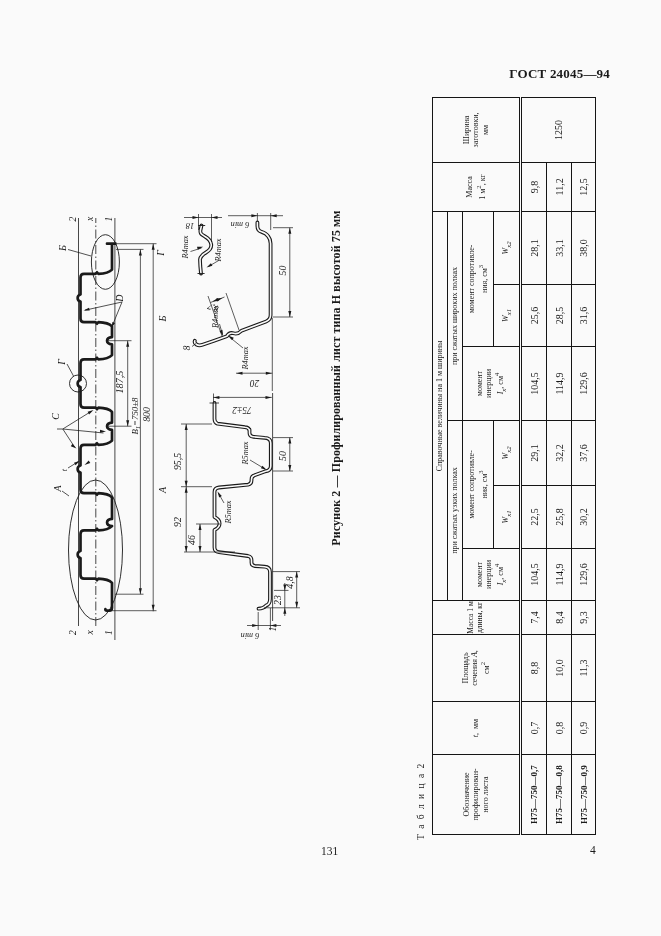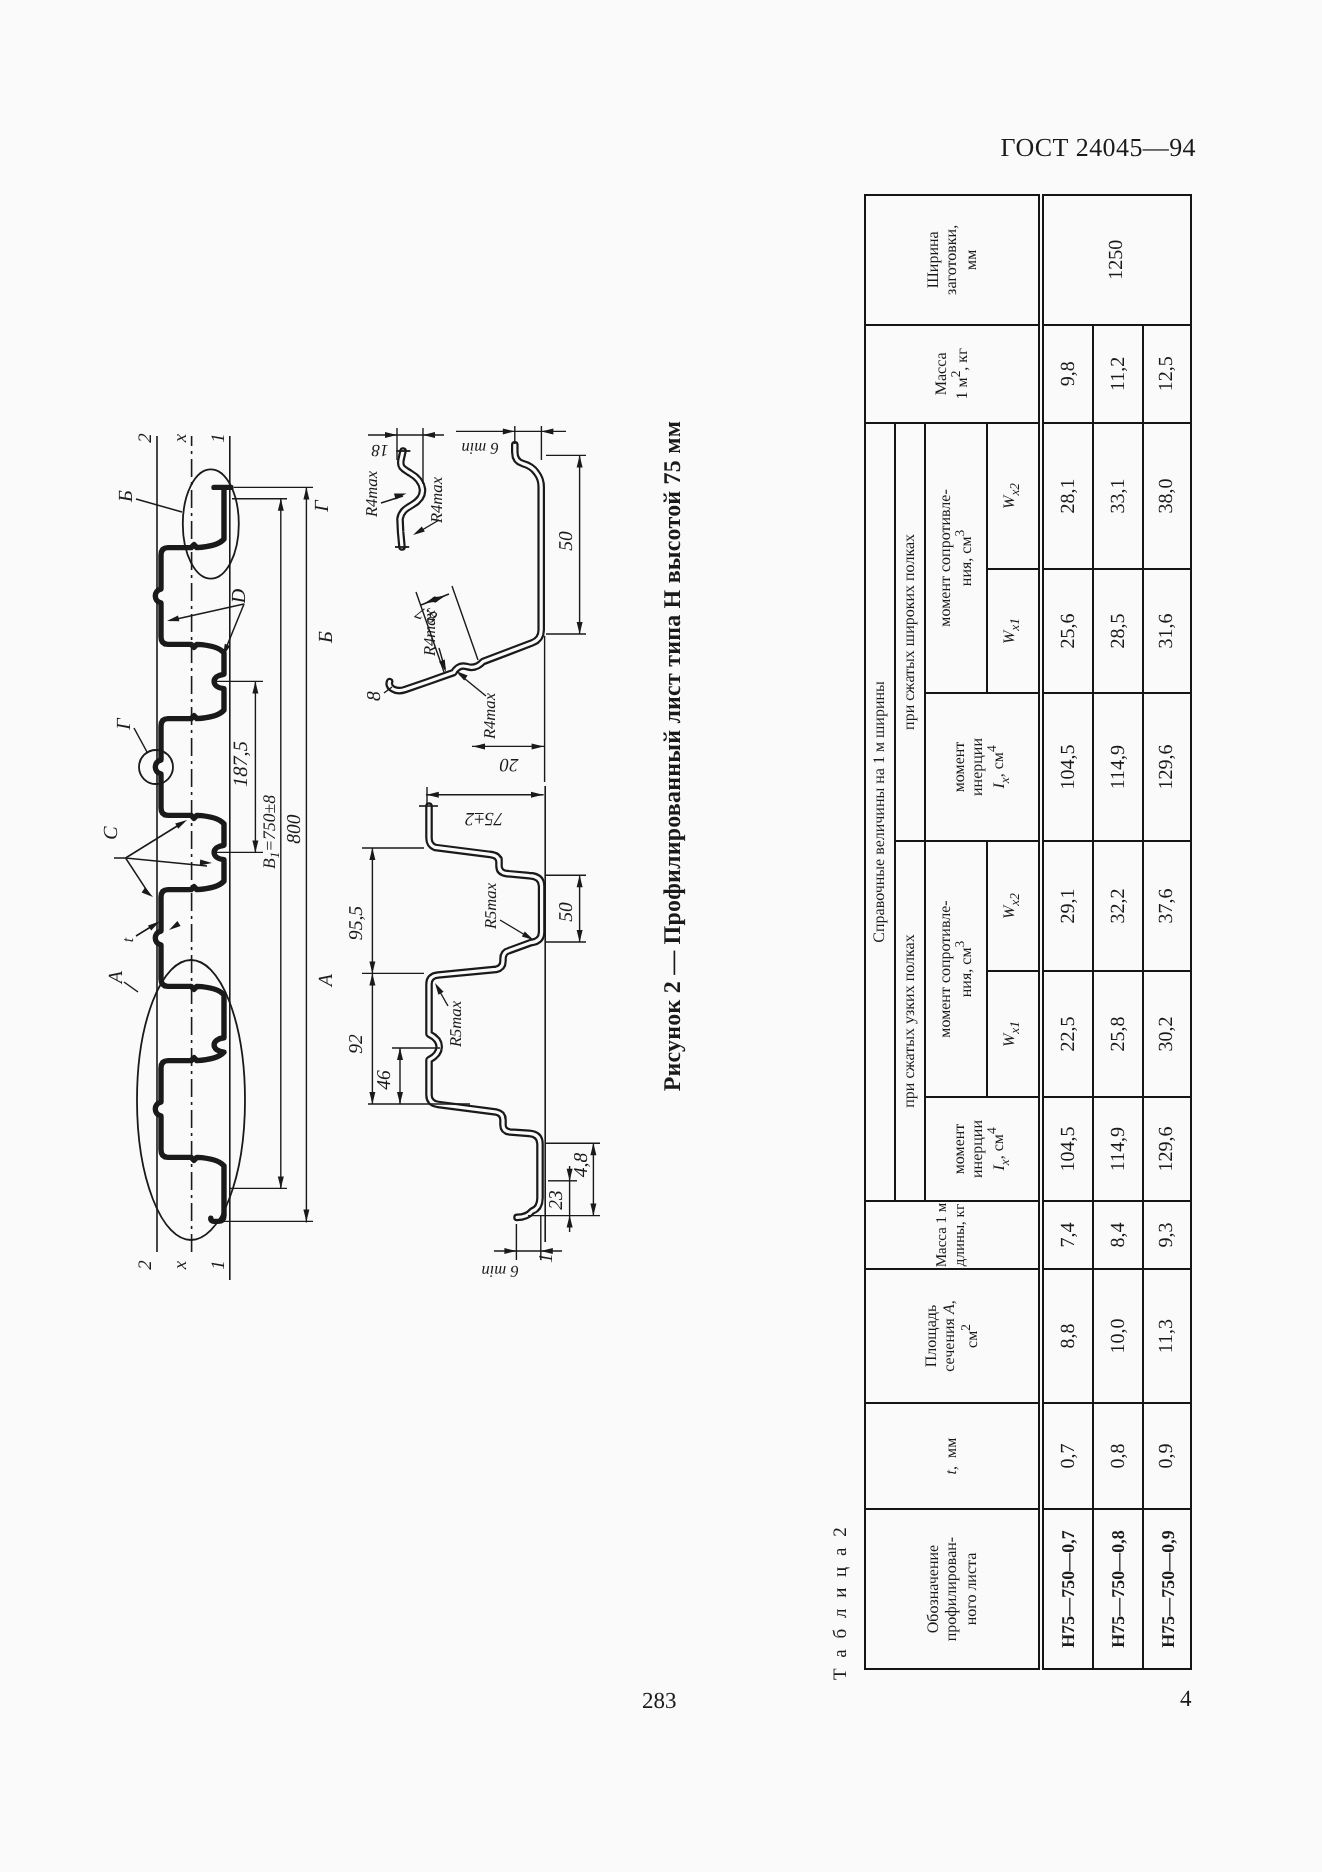--- a/index.html
+++ b/index.html
@@ -10,23 +10,23 @@
   table{border-collapse:collapse;table-layout:fixed;}
   td,th{border:1.2px solid #151515;padding:0;text-align:center;vertical-align:middle;
         font-family:"Liberation Serif", serif;color:#1a1a1a;font-weight:normal;}
   .hd{font-size:8px;line-height:1.18;}
   .num{font-size:10px;}
   .dbl{border-top:3px double #151515 !important;}
 </style>
 </head>
 <body>
 
-<div style="position:absolute;left:490px;top:66px;width:108px;text-align:right;font-size:13px;letter-spacing:-0.3px;font-weight:normal;letter-spacing:0.2px;">ГОСТ 24045—94</div>
-
-<div style="position:absolute;left:321px;top:845px;font-size:11.5px;">283</div>
+<div style="position:absolute;left:502px;top:66px;width:108px;text-align:right;font-size:13px;letter-spacing:-0.3px;font-weight:bold;letter-spacing:0.2px;">ГОСТ 24045—94</div>
+
+<div style="position:absolute;left:321px;top:845px;font-size:11.5px;">131</div>
 
 <div style="position:absolute;left:590px;top:844px;font-size:11.5px;">4</div>
 
 <div id="land">
 
   <svg id="fig" width="936" height="661" viewBox="0 0 936 661" style="position:absolute;left:0;top:0;" fill="none" stroke="#1a1a1a" stroke-width="1">
 <g>
 
 <line x1="310.0" y1="78.5" x2="718.0" y2="78.5" stroke-width="0.8"></line>
 

